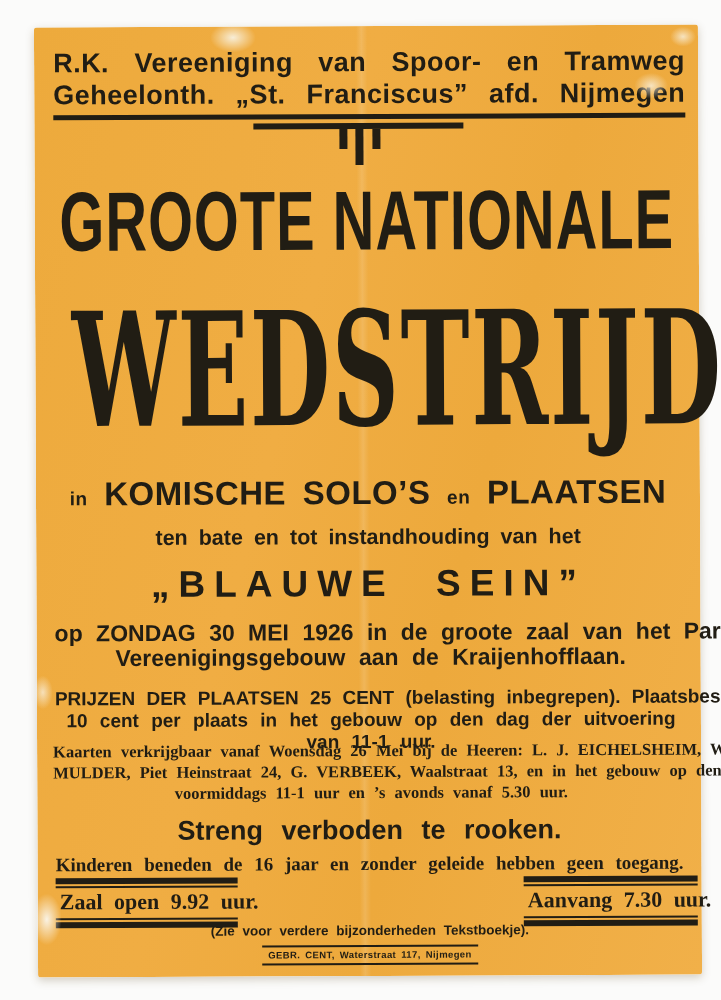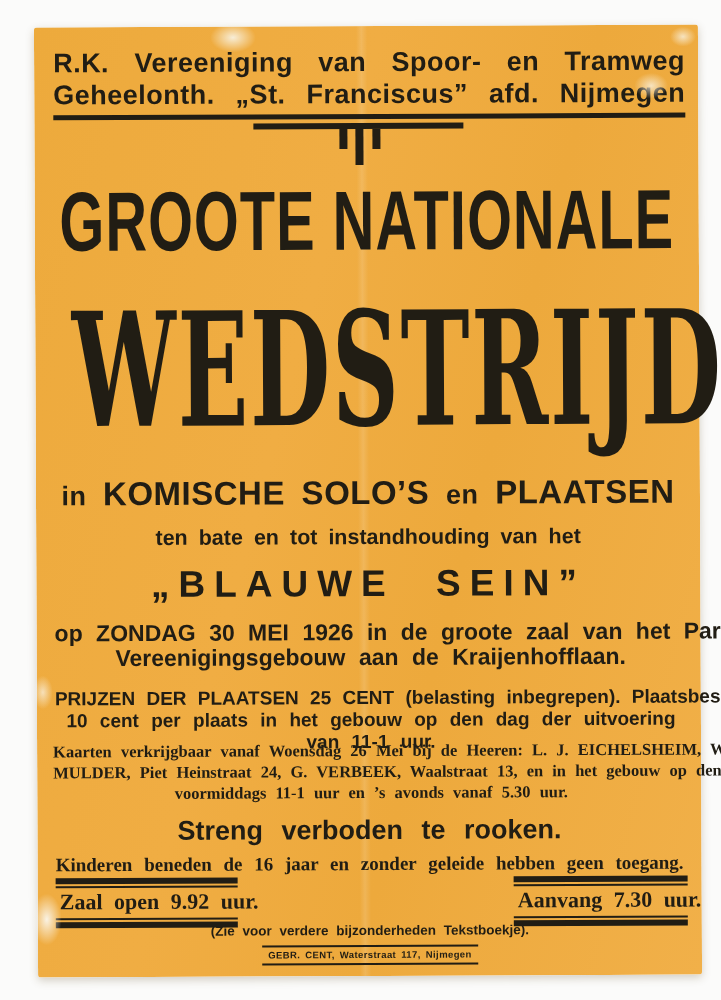--- a/index.html
+++ b/index.html
@@ -48,21 +48,21 @@
 
   .title1{top:150px;position:absolute;left:0;right:0;text-align:center;
     font-weight:bold;font-size:56px;line-height:60px;letter-spacing:1px;
     transform:scale(1.03,1.5);transform-origin:50% 0;white-space:nowrap;}
   .title2{top:262px;position:absolute;left:0;right:0;text-align:center;
     font-family:"DejaVu Serif", serif;font-weight:bold;
     font-size:104px;line-height:108px;letter-spacing:2px;
     transform:scale(0.89,1.52);transform-origin:50% 0;white-space:nowrap;}
 
   .subtitle{top:448px;text-align:center;font-weight:bold;font-size:33px;word-spacing:7px;letter-spacing:0.5px;white-space:nowrap;}
-  .subtitle .small{font-size:27px;margin-top:48px;}
+  .subtitle .small{font-size:19px;margin-top:48px;}
   .benefit{top:499px;text-align:center;font-weight:bold;font-size:21.5px;word-spacing:5px;}
   .beneficiary{top:537px;text-align:center;font-weight:bold;font-size:37px;letter-spacing:9px;word-spacing:22px;white-space:nowrap;}
 
   .event{top:594px;left:18px;right:14px;position:absolute;font-weight:bold;font-size:23px;line-height:25px;word-spacing:7px;text-align:center;}
   .event .l1{text-align:justify;text-align-last:justify;white-space:nowrap;}
   .event .l2{text-align:center;}
 
   .prices{top:661px;left:18px;right:14px;position:absolute;font-weight:bold;font-size:19px;line-height:22px;word-spacing:6px;}
   .prices .l1{text-align:justify;text-align-last:justify;white-space:nowrap;}
   .prices .l2{text-align:center;word-spacing:7px;}
@@ -73,21 +73,21 @@
   .tickets .l1,.tickets .l2{text-align:justify;text-align-last:justify;white-space:nowrap;}
   .tickets .l3{text-align:center;}
 
   .no-smoking{top:789px;text-align:center;font-weight:bold;font-size:27px;word-spacing:11px;}
   .children{top:827px;text-align:center;font-family:"Liberation Serif", serif;font-weight:bold;font-size:19px;word-spacing:7px;}
 
   .doorbox{position:absolute;top:851px;border-top:6px solid #211d14;border-bottom:6px solid #211d14;}
   .doorbox .inner{border-top:2px solid #211d14;border-bottom:2px solid #211d14;margin:2px 0;padding:1px 4px 3px 4px;
     font-family:"Liberation Serif", serif;font-weight:bold;font-size:22px;word-spacing:6px;text-align:center;white-space:nowrap;}
   .doorbox.left{left:18px;width:182px;}
-  .doorbox.right{right:14px;width:174px;}
+  .doorbox.right{right:4px;width:174px;}
 
   .footnote{top:897px;text-align:center;font-weight:bold;font-size:13.5px;word-spacing:4px;}
   .imprint{position:absolute;top:919px;left:50%;transform:translateX(-50%);
     border-top:2px solid #211d14;border-bottom:2px solid #211d14;
     padding:2px 6px 3px 6px;font-weight:bold;font-size:9.5px;letter-spacing:0.4px;word-spacing:2px;white-space:nowrap;}
 </style>
 </head>
 <body>
 
 <div class="poster">

